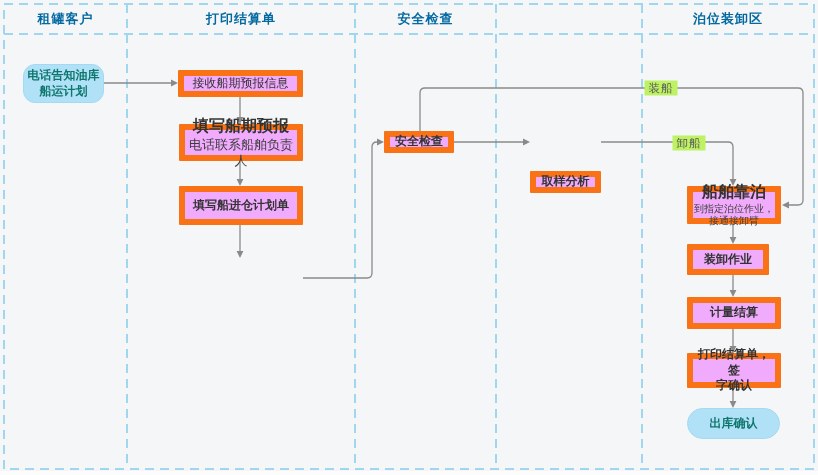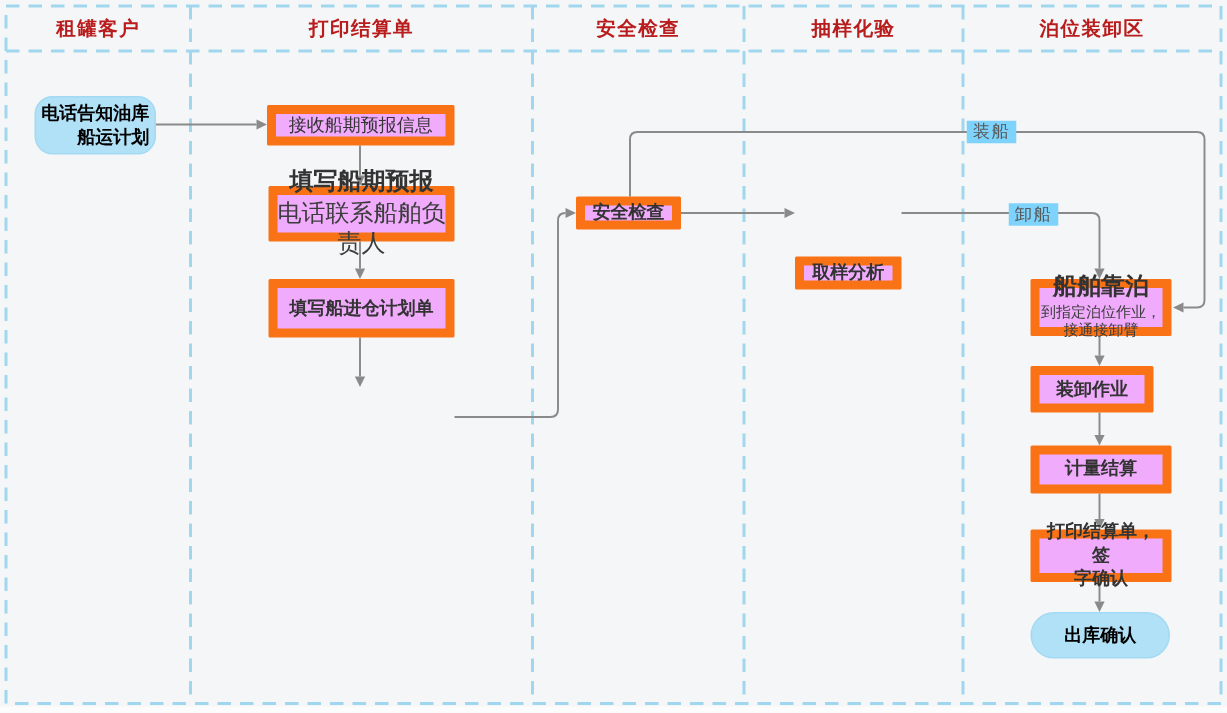--- a/index.html
+++ b/index.html
@@ -1,30 +1,30 @@
 <!DOCTYPE html>
 <html><head>
 <meta charset="utf-8">
 <style>
   html,body{margin:0;padding:0;background:#fcfcfd;font-family:"Liberation Sans","DejaVu Sans",sans-serif;}
   .stage{position:relative;width:818px;height:475px;overflow:hidden;background:#fcfcfd;}
   .gray-bg{position:absolute;left:0;top:0;width:818px;height:471px;background:#f5f6f7;}
   svg.wires{position:absolute;left:0;top:0;pointer-events:none;}
   .lane-header{position:absolute;top:4px;height:30px;display:flex;align-items:center;justify-content:center;
-    font-weight:bold;font-size:13px;color:#b91c1c;letter-spacing:1px;}
+    font-weight:bold;font-size:13px;color:#0369a1;letter-spacing:1px;}
   .node{position:absolute;box-sizing:border-box;background:#f0abfc;border:6px solid #f97316;border-radius:1px;
     display:flex;flex-direction:column;align-items:center;justify-content:center;text-align:center;
     color:#333;font-size:12px;font-weight:bold;line-height:1.3;white-space:pre-line;}
   .node .title{font-weight:bold;font-size:16px;white-space:pre-line;}
-  .node .sub{font-weight:normal;font-size:16px;color:#3c3c3c;line-height:1.25;white-space:pre-line;}
+  .node .sub{font-weight:normal;font-size:13px;color:#3c3c3c;line-height:1.25;white-space:pre-line;}
   .node.plain{font-weight:normal;}
-  .node.accent{background:#b0e1f7;border:1px solid #a3daf3;color:#000000;text-align:right;}
+  .node.accent{background:#b0e1f7;border:1px solid #a3daf3;color:#0f766e;}
   .node.r12{border-radius:12px;}
   .node.stadium{border-radius:16px;}
-  .edge-label{position:absolute;transform:translate(-50%,-50%);background:#7dd3fc;padding:0 4px;
+  .edge-label{position:absolute;transform:translate(-50%,-50%);background:#bef264;padding:0 4px;
     font-size:11.5px;color:#595959;letter-spacing:1px;white-space:nowrap;}
 </style>
 </head>
 <body>
 
 <div class="stage">
   <div class="gray-bg"></div>
 
   <svg class="wires" width="818" height="475" viewBox="0 0 818 475">
 
@@ -64,21 +64,20 @@
       <path d="M733,244 L729.6,237 L736.4,237 Z"></path>
       <path d="M733,297 L729.6,290 L736.4,290 Z"></path>
       <path d="M733,353 L729.6,346 L736.4,346 Z"></path>
       <path d="M733,408 L729.6,401 L736.4,401 Z"></path>
     </g>
   </svg>
 
   <div class="lane-header" style="left:4px;width:123px;">租罐客户</div>
   <div class="lane-header" style="left:127px;width:228px;">打印结算单</div>
   <div class="lane-header" style="left:355px;width:141px;">安全检查</div>
-  <div class="lane-header" style="left:496px;width:146px;">抽样化验</div>
   <div class="lane-header" style="left:642px;width:172px;">泊位装卸区</div>
 
   <div class="node accent r12" style="left:23px;top:64px;width:81px;height:39px;">电话告知油库
 船运计划</div>
 
   <div class="node plain" style="left:178px;top:70px;width:125px;height:27px;">接收船期预报信息</div>
 
   <div class="node" style="left:179px;top:124px;width:124px;height:37px;">
     <span class="title">填写船期预报</span>
     <span class="sub">电话联系船舶负责人</span>

